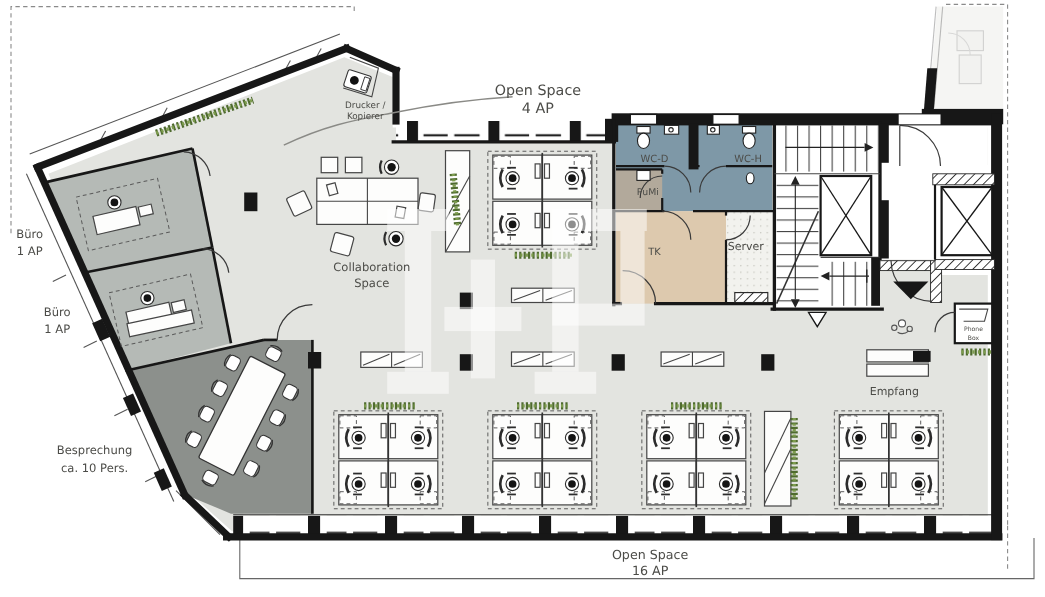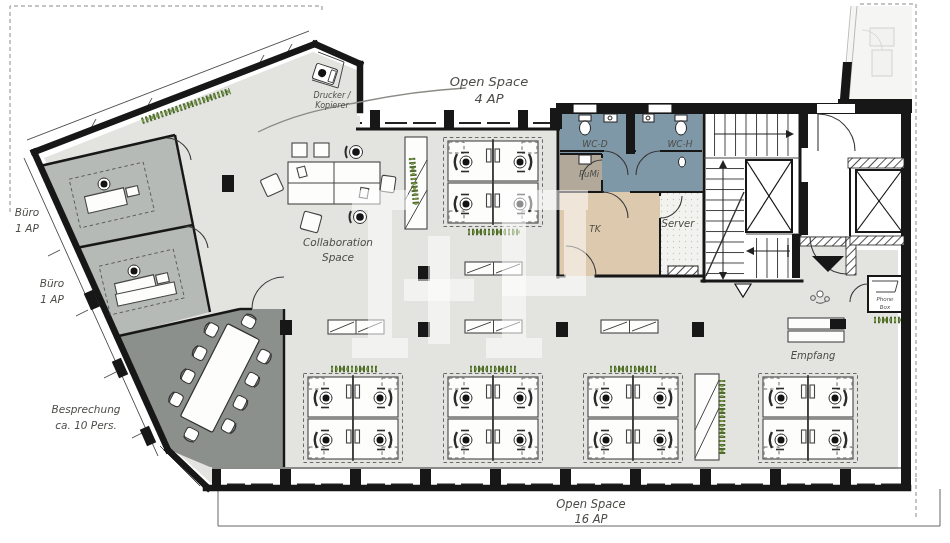--- a/index.html
+++ b/index.html
@@ -1,16 +1,16 @@
 <!DOCTYPE html>
 <html><head>
 <meta charset="utf-8">
 <style>
   html,body{margin:0;padding:0;background:#fff;}
-  .plan{position:relative;width:950px;height:543px;background:#ffffff;overflow:hidden;font-style:italic;}
+  .plan{position:relative;width:950px;height:543px;background:#ffffff;overflow:hidden;}
   svg{display:block;}
   .wall-thick{stroke:#171717;stroke-width:6.5;fill:none;stroke-linecap:square;}
   .wall-mid{stroke:#171717;stroke-width:3;fill:none;stroke-linecap:square;}
   .wall-thin{stroke:#171717;stroke-width:2;fill:none;}
   .part{stroke:#171717;stroke-width:2.4;fill:none;}
   .furn{fill:#fdfdfc;stroke:#454545;stroke-width:1.1;}
   .furn-line{stroke:#454545;stroke-width:1;fill:none;}
   .dash{stroke:#5a5a5a;stroke-width:0.9;stroke-dasharray:3.5,2.8;fill:none;}
   .door{stroke:#3a3a3a;stroke-width:1.1;fill:none;}
   .glass{stroke:#555;stroke-width:1;fill:none;}

